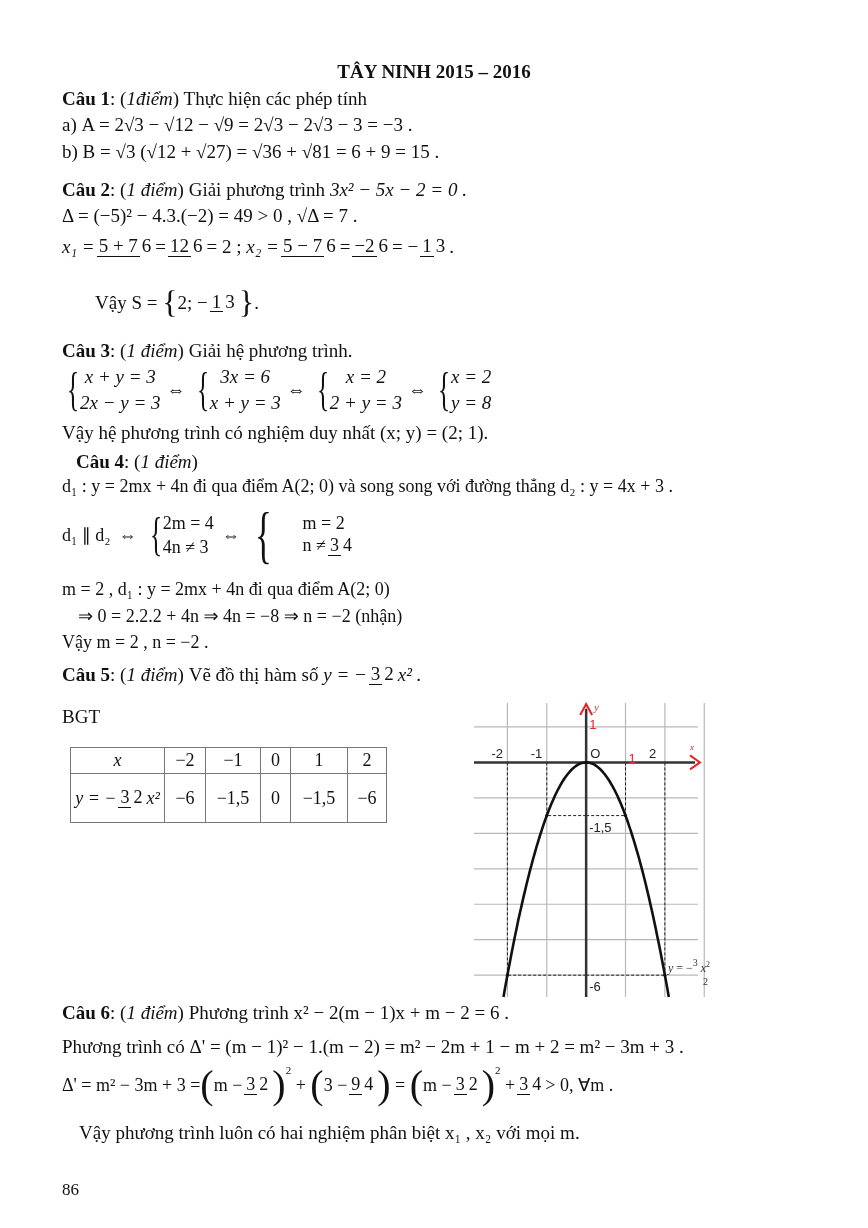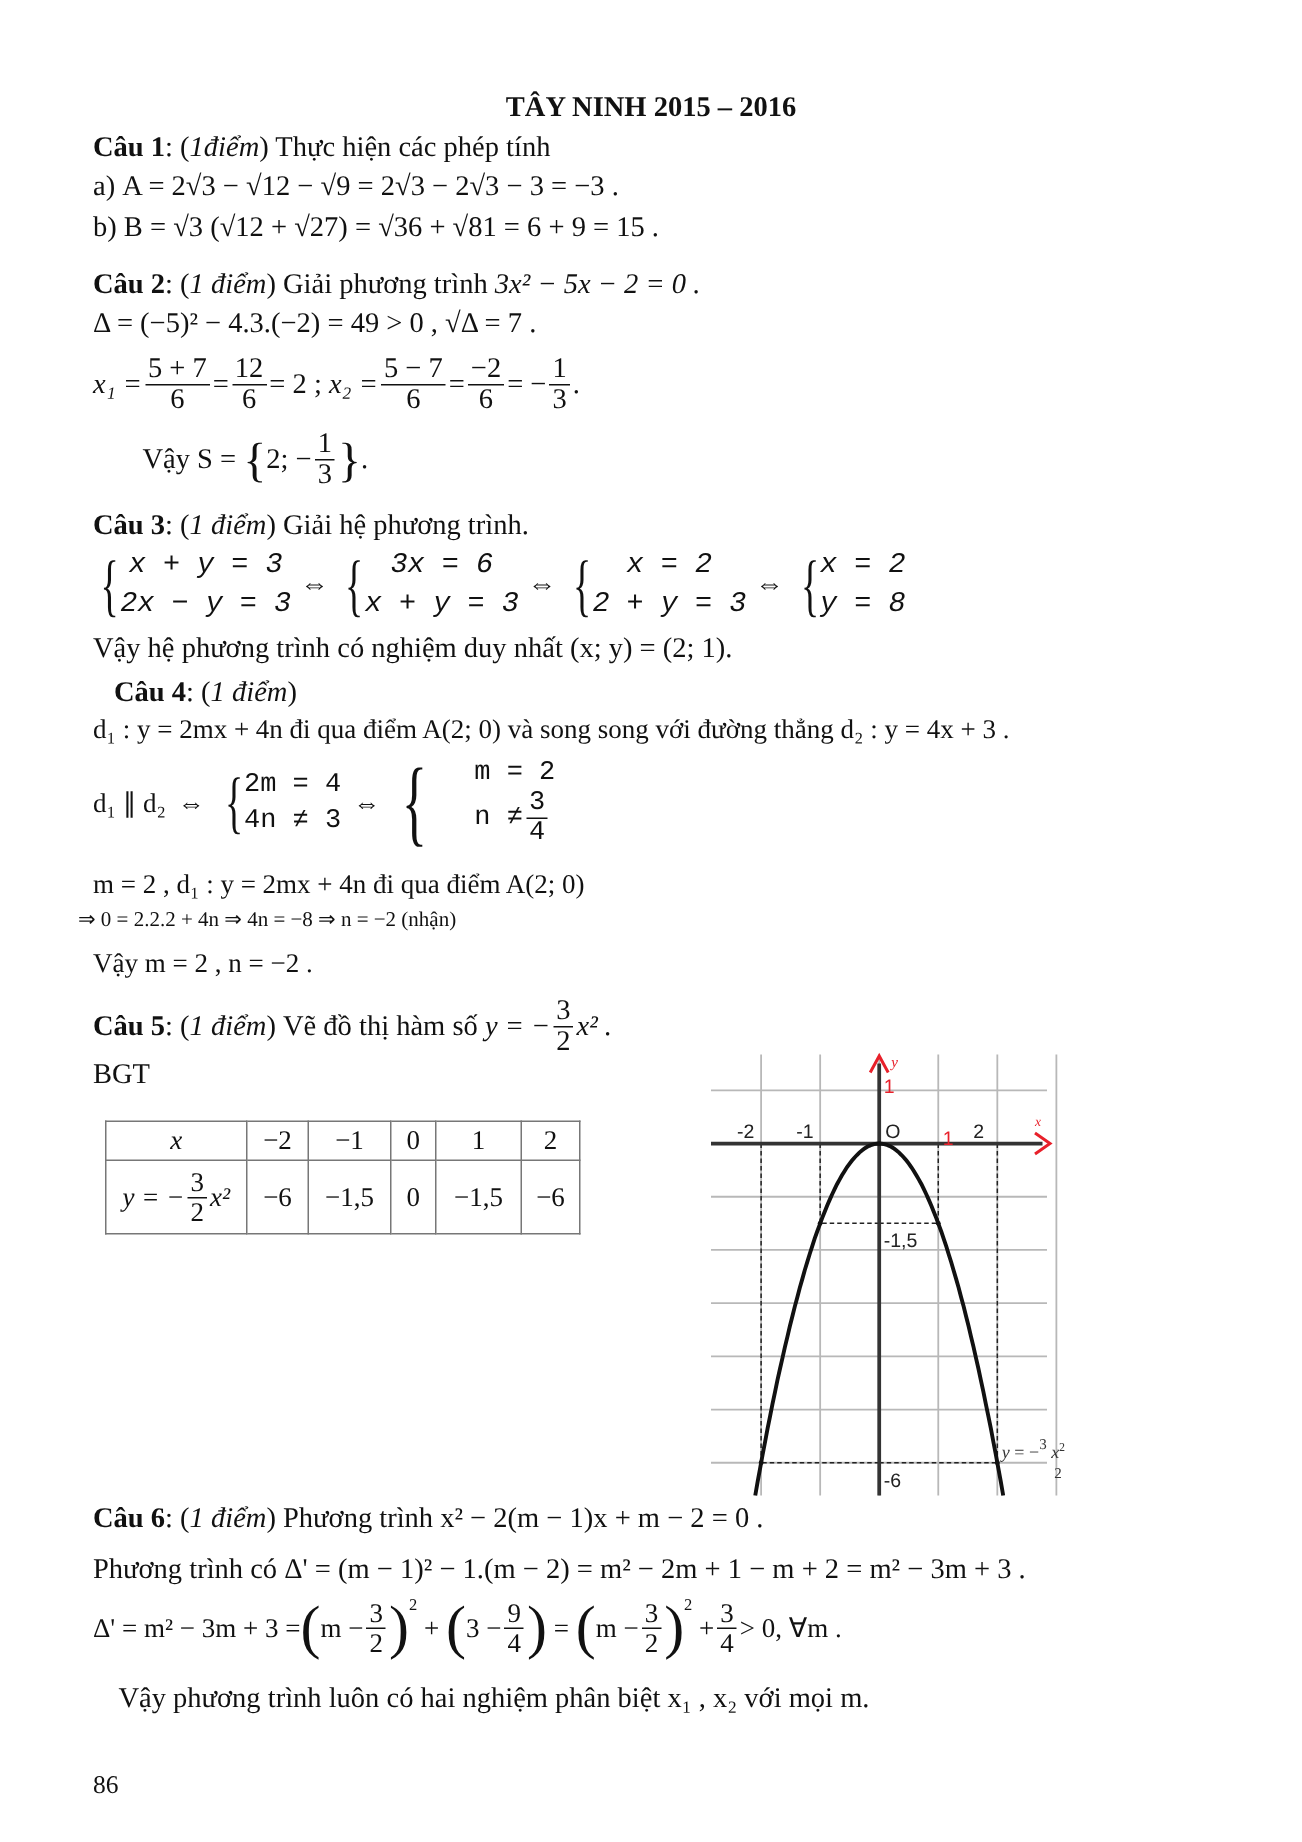--- a/index.html
+++ b/index.html
@@ -2,26 +2,26 @@
 <html><head>
 <meta charset="utf-8">
 <style>
   html, body { margin: 0; padding: 0; background: #fff; }
   body { width: 868px; height: 1228px; position: relative; overflow: hidden;
          font-family: "Liberation Serif", serif; color: #111; font-size: 19px; }
   .abs { position: absolute; white-space: nowrap; line-height: 1; }
   .title { left: 0; width: 868px; text-align: center; top: 62px; font-weight: bold; font-size: 19px; }
   .b { font-weight: bold; }
   .i { font-style: italic; }
-  .frac { display: inline-flex; flex-direction: column; align-items: center; vertical-align: middle; margin: 0 2px; line-height: 1.05; }
+  .frac { display: inline-flex; flex-direction: row; align-items: flex-start; vertical-align: middle; margin: 0 2px; line-height: 1.05; }
   .frac .num { border-bottom: 1px solid #111; padding: 0 2px; }
   .frac .den { padding: 0 2px; }
   .sys { display: inline-flex; align-items: center; vertical-align: middle; }
   .sys .brace { font-size: 46px; font-weight: 100; transform: scaleX(0.55); line-height: 1; margin-right: -4px; }
-  .sys .rows { display: flex; flex-direction: column; line-height: 1.35; font-family: Liberation Mono, monospace; }
+  .sys .rows { display: flex; flex-direction: column; line-height: 1.35; }
   .sys .rows.c { align-items: center; }
   sup, sub { font-size: 11px; }
   table.bgt { position: absolute; left: 70px; top: 747px; border-collapse: collapse; }
   table.bgt td { border: 1.5px solid #777; text-align: center; font-size: 18px; padding: 0; }
   .r1 td { height: 25px; }
   .r2 td { height: 48px; }
   .graph { position: absolute; left: 470px; top: 695px; }
   .pagenum { left: 62px; top: 1181px; font-size: 17px; }
 </style>
 </head>
@@ -139,21 +139,21 @@
           <span>n ≠</span>
           <span class="frac">
             <span class="num">3</span>
             <span class="den">4</span>
           </span>
         </span>
       </span>
     </span>
 </div>
 <div class="abs" style="left:62px; top:580px; font-size:18px;">m = 2 ,  d₁ : y = 2mx + 4n  đi qua điểm A(2; 0)</div>
-<div class="abs" style="left:52px; top:607px; font-size:14px;">⇒ 0 = 2.2.2 + 4n   ⇒ 4n = −8   ⇒ n = −2 (nhận)</div>
+<div class="abs" style="left:78px; top:607px; font-size:18px;">⇒ 0 = 2.2.2 + 4n   ⇒ 4n = −8   ⇒ n = −2 (nhận)</div>
 <div class="abs" style="left:62px; top:633px; font-size:18px;">Vậy  m = 2 ,  n = −2 .</div>
 
 <div class="abs" style="left:62px; top:664px; display:flex; align-items:center;">
   <span class="b">Câu 5</span>: (<span class="i">1 điểm</span>)&nbsp;<span>Vẽ đồ thị hàm số</span>&nbsp;
   <span class="i">y = −</span>
   <span class="frac">
       <span class="num">3</span>
       <span class="den">2</span>
     </span>
   <span class="i">x² .</span>
@@ -232,21 +232,21 @@
     <circle cx="116.14173228346458" cy="67.38372093023256" r="1.6" fill="#111"></circle>
     <circle cx="155.51181102362207" cy="120.5813953488372" r="1.6" fill="#111"></circle>
     <circle cx="194.88188976377955" cy="280.1744186046512" r="1.6" fill="#111"></circle>
     <g>
       <text x="197.88188976377955" y="277.1744186046512" font-size="12" font-family="Liberation Serif, serif" fill="#333"><tspan font-style="italic">y</tspan> = −<tspan dy="-6" font-size="10">3</tspan><tspan dy="6" font-style="italic"> x</tspan><tspan dy="-5" font-size="8">2</tspan></text>
       <text x="232.88188976377955" y="290.1744186046512" font-size="10" font-family="Liberation Serif, serif" fill="#333">2</text>
     </g>
   </svg>
 
 <div class="abs" style="left:62px; top:1003px; display:flex; align-items:flex-end;">
-  <span class="b">Câu 6</span>: (<span class="i">1 điểm</span>)&nbsp;<span>Phương trình</span>&nbsp;<span>x² − 2(m − 1)x + m − 2 = 0 .</span>
+  <span class="b">Câu 6</span>: (<span class="i">1 điểm</span>)&nbsp;<span>Phương trình</span>&nbsp;<span>x² − 2(m − 1)x + m − 2 = 6 .</span>
 </div>
 <div class="abs" style="left:62px; top:1037px;">
   <span>Phương trình có</span>&nbsp;<span>Δ' = (m − 1)² − 1.(m − 2) = m² − 2m + 1 − m + 2 = m² − 3m + 3 .</span>
 </div>
 <div class="abs" style="left:62px; top:1065px; display:flex; align-items:center; font-size:18px;">
   <span>Δ' = m² − 3m + 3 =</span>
   <span style="font-size:40px; font-weight:100;">(</span><span>m −</span><span class="frac">
       <span class="num">3</span>
       <span class="den">2</span>
     </span><span style="font-size:40px; font-weight:100;">)</span><sup style="align-self:flex-start;">2</sup>

